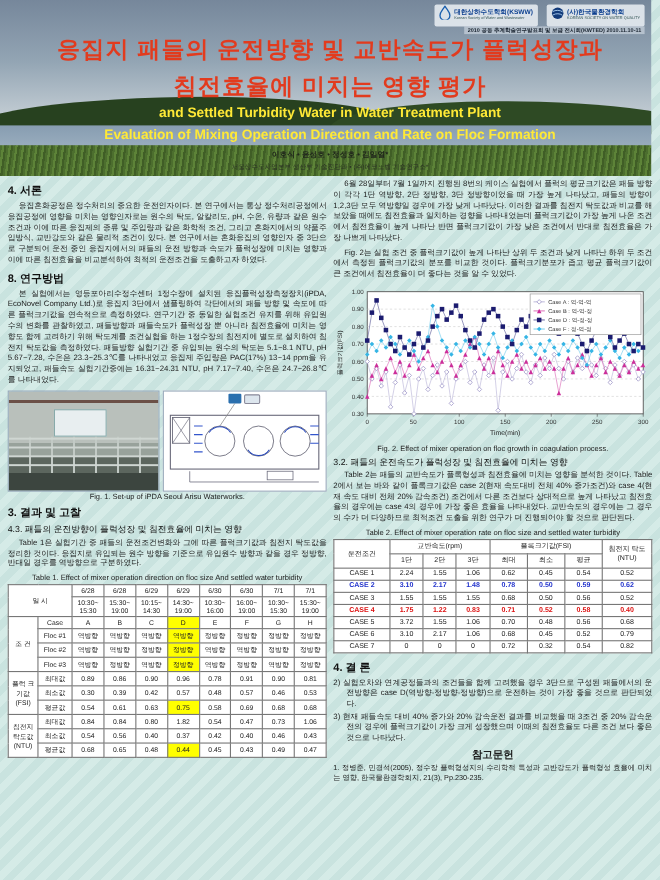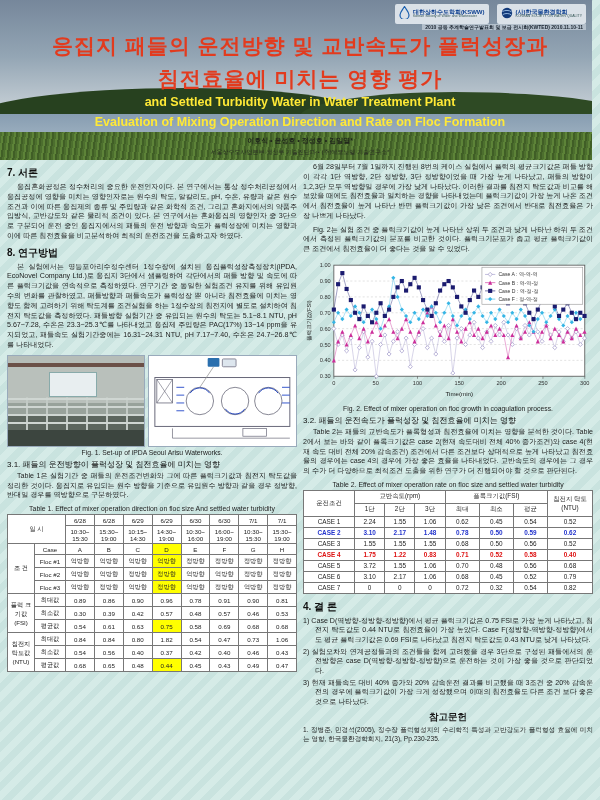--- a/index.html
+++ b/index.html
@@ -110,21 +110,21 @@
       <div class="t-ko">응집지 패들의 운전방향 및 교반속도가 플럭성장과</div>
       <div class="t-ko">침전효율에 미치는 영향 평가</div>
       <div class="t-en" style="margin-top:0;">and Settled Turbidity Water in Water Treatment Plant</div>
       <div class="t-en">Evaluation of Mixing Operation Direction and Rate on Floc Formation</div>
       <div class="t-authors">이호식 • 윤성호 • 정성호 • 김일열*</div>
       <div class="t-affil">서울상수도사업본부 생산부 기술진단과 • (주)에코노벨 기술연구소*</div>
     </div>
   </div>
 
   <div class="col col-left">
-    <h2 class="sec">7. 서론</h2>
+    <h2 class="sec">4. 서론</h2>
     <p class="body">응집혼화공정은 정수처리의 중요한 운전인자이다. 본 연구에서는 통상 정수처리공정에서 응집공정에 영향을 미치는 영향인자로는 원수의 탁도, 알칼리도, pH, 수온, 유량과 같은 원수조건과 이에 따른 응집제의 종류 및 주입량과 같은 화학적 조건, 그리고 혼화지에서의 약품주입방식, 교반강도와 같은 물리적 조건이 있다. 본 연구에서는 혼화응집의 영향인자 중 3단으로 구분되어 운전 중인 응집지에서의 패들의 운전 방향과 속도가 플럭성장에 미치는 영향과 이에 따른 침전효율을 비교분석하여 최적의 운전조건을 도출하고자 하였다.</p>
 
     <h2 class="sec">8. 연구방법</h2>
     <p class="body">본 실험에서는 영등포아리수정수센터 1정수장에 설치된 응집플럭성장측정장치(iPDA, EcoNovel Company Ltd.)로 응집지 3단에서 샘플링하여 각단에서의 패들 방향 및 속도에 따른 플럭크기값을 연속적으로 측정하였다. 연구기간 중 동일한 실험조건 유지를 위해 유입원수의 변화를 관찰하였고, 패들방향과 패들속도가 플럭성장 뿐 아니라 침전효율에 미치는 영향도 함께 고려하기 위해 탁도계를 조건실험을 하는 1정수장의 침전지에 별도로 설치하여 침전지 탁도값을 측정하였다. 패들방향 실험기간 중 유입되는 원수의 탁도는 5.1~8.1 NTU, pH 5.67~7.28, 수온은 23.3~25.3℃를 나타내었고 응집제 주입량은 PAC(17%) 13~14 ppm을 유지되었고, 패들속도 실험기간중에는 16.31~24.31 NTU, pH 7.17~7.40, 수온은 24.7~26.8℃를 나타내었다.</p>
 
     <div class="fig1">
       <div class="fig1-photo">
         <div class="fig1-sign"></div>
         <div class="fig1-rail"></div>
       </div>
@@ -144,21 +144,22 @@
           <rect x="60" y="2" width="12" height="9" rx="1" fill="#2a6fae"></rect>
           <rect x="75" y="3" width="14" height="8" rx="1" fill="#dde6ee" stroke="#889"></rect>
           <line x1="66" y1="11" x2="52" y2="32" stroke="#888" stroke-width="0.7"></line>
           <rect x="96" y="74" width="24" height="8" fill="none" stroke="#667" stroke-width="0.7"></rect>
           <path d="M24 74 L24 84 L144 84" fill="none" stroke="#667" stroke-width="0.7"></path>
         </svg>
       </div>
     </div>
     <div class="caption">Fig. 1.  Set-up of iPDA Seoul Arisu Waterworks.</div>
 
-    <h3 class="subsec">3.1. 패들의 운전방향이 플럭성장 및 침전효율에 미치는 영향</h3>
+    <h2 class="sec">3. 결과 및 고찰</h2>
+    <h3 class="subsec">4.3. 패들의 운전방향이 플럭성장 및 침전효율에 미치는 영향</h3>
     <p class="body">Table 1은 실험기간 중 패들의 운전조건변화와 그에 따른 플럭크기값과 침전지 탁도값을 정리한 것이다. 응집지로 유입되는 원수 방향을 기준으로 유입원수 방향과 같을 경우 정방향, 반대일 경우를 역방향으로 구분하였다.</p>
 
     <div class="tbl-title">Table 1. Effect of mixer operation direction on floc size And settled water turbidity</div>
     <table class="data" id="table1">
         <tbody>
           <tr>
             <th class="c-b" colspan="2" rowspan="2">일  시</th>
             <th class="">6/28</th>
             <th class="">6/28</th>
             <th class="">6/29</th>
@@ -680,20 +681,19 @@
             <td>0</td>
             <td>0.72</td>
             <td>0.32</td>
             <td>0.54</td>
             <td>0.82</td>
           </tr>
         </tbody>
       </table>
 
     <h2 class="sec" style="margin-top:6px;">4. 결 론</h2>
-    <p class="concl">1) Case D(역방향-정방향-정방향)에서 평균 플럭크기값은 0.75 FSI로 가장 높게 나타났고, 침전지 탁도값도 0.44 NTU로 침전효율이 가장 높았다. Case F(정방향-역방향-정방향)에서도 평균 플럭크기값은 0.69 FSI로 나타났고 침전지 탁도값도 0.43 NTU로 낮게 나타났다.</p>
     <p class="concl">2) 실험오차와 연계공정들과의 조건들을 함께 고려했을 경우 3단으로 구성된 패들에서의 운전방향은 case D(역방향-정방향-정방향)으로 운전하는 것이 가장 좋을 것으로 판단되었다.</p>
     <p class="concl">3) 현재 패들속도 대비 40% 증가와 20% 감속운전 결과를 비교했을 때 3조건 중 20% 감속운전의 경우에 플럭크기값이 가장 크게 성장했으며 이때의 침전효율도 다른 조건 보다 좋은 것으로 나타났다.</p>
 
     <div class="ref-head">참고문헌</div>
     <p class="ref">1. 정병준, 민경석(2005), 정수장 플럭형성지의 수리학적 특성과 교반강도가 플럭형성 효율에 미치는 영향, 한국물환경학회지, 21(3), Pp.230-235.</p>
   </div>
 </div>
 
 </body></html>

